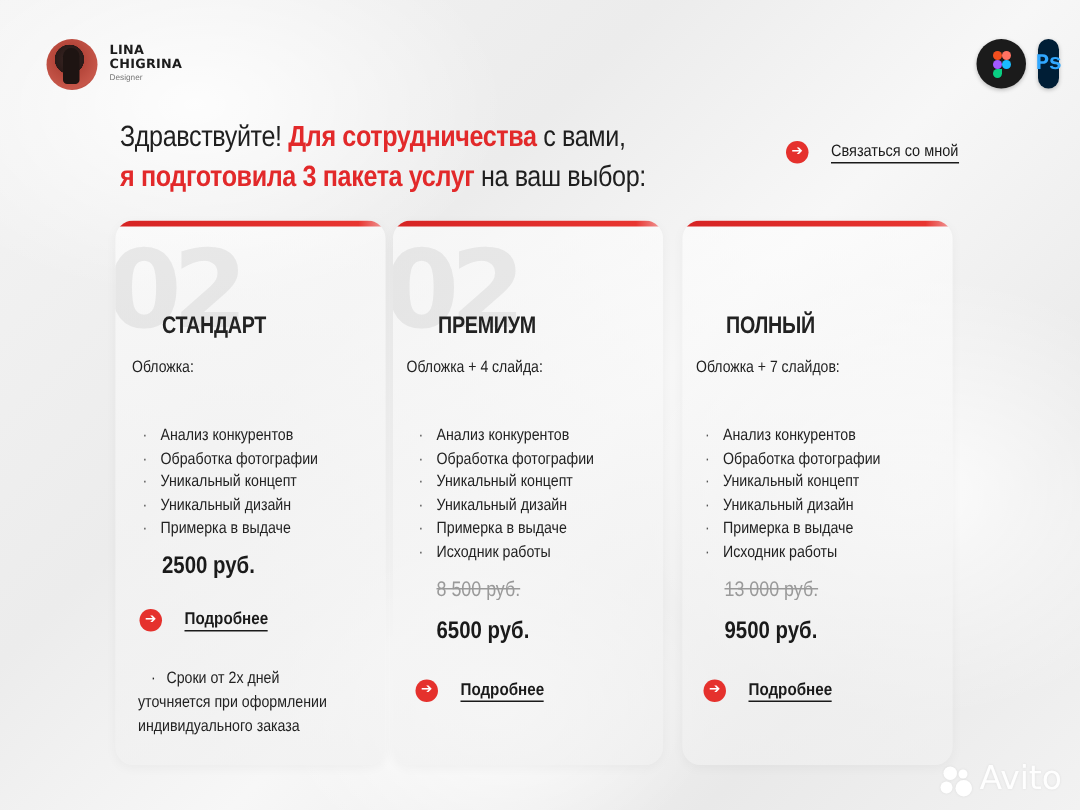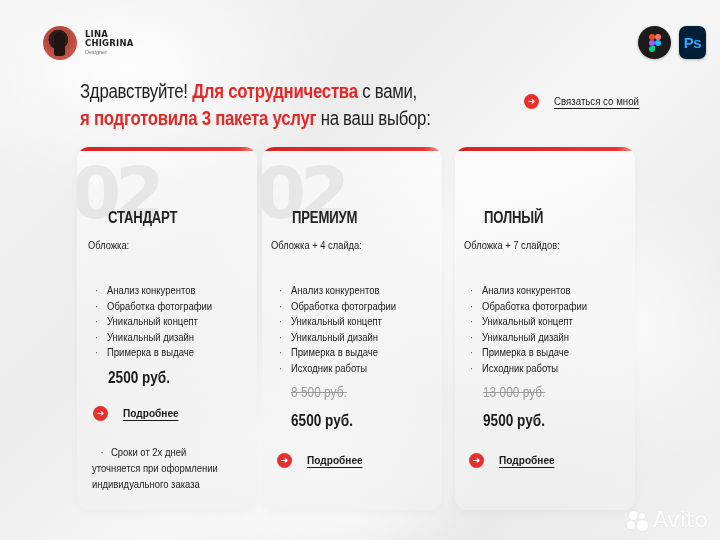--- a/index.html
+++ b/index.html
@@ -9,43 +9,43 @@
     font-family: "Liberation Sans", sans-serif;
     background: linear-gradient(135deg, #f4f4f4 0%, #ececec 35%, #f7f7f7 55%, #e9e9e9 80%, #f2f2f2 100%);
     color: #1a1a1a;
   }
   .bg-swoosh {
     position: absolute; pointer-events: none;
     border-radius: 50%;
     background: radial-gradient(ellipse at center, rgba(255,255,255,0.85) 0%, rgba(255,255,255,0) 70%);
   }
   
-  .profile { position: absolute; left: 43px; top: 26px; display: flex; align-items: center; }
+  .profile { position: absolute; left: 31px; top: 26px; display: flex; align-items: center; }
   .avatar {
     width: 34px; height: 34px; border-radius: 50%;
     background: radial-gradient(circle at 45% 40%, #3a2724 0%, #2a1a18 35%, #b5463a 36%, #c7574a 70%, #8e2f27 100%);
     position: relative; overflow: hidden;
   }
   .avatar::after {
     content: ""; position: absolute; left: 11px; top: 6px; width: 11px; height: 24px;
     background: #1e1412; border-radius: 6px 6px 3px 3px;
   }
   .profile-text { margin-left: 8px; line-height: 1; }
   .profile-name { font-family: "DejaVu Sans", sans-serif; font-weight: bold; font-size: 8.5px; letter-spacing: 0.2px; color: #1c1c1c; line-height: 9px; }
   .profile-role { font-size: 5.5px; color: #777; margin-top: 2px; }
 
   .tool-icons { position: absolute; right: 14px; top: 26px; display: flex; gap: 8px; }
   .figma-icon {
     width: 33px; height: 33px; border-radius: 50%; background: #1b1b1b;
     display: flex; align-items: center; justify-content: center;
     box-shadow: 0 1px 3px rgba(0,0,0,0.25);
   }
   .ps-icon {
-    width: 27px; height: 33px; border-radius: 7px; background: #001e36;
-    color: #31a8ff; font-family: Liberation Sans, sans-serif; font-weight: bold; font-size: 15px;
+    width: 14px; height: 33px; border-radius: 7px; background: #001e36;
+    color: #31a8ff; font-family: Liberation Mono, monospace; font-weight: bold; font-size: 15px;
     display: flex; align-items: center; justify-content: center; letter-spacing: -0.5px;
     box-shadow: 0 1px 3px rgba(0,0,0,0.25);
   }
 
   
   .headline {
     position: absolute; left: 80px; top: 78px; width: 420px;
     font-family: "Liberation Sans Narrow", "Liberation Sans", sans-serif;
     font-size: 19.5px; line-height: 27px; color: #1f1f1f; letter-spacing: -0.3px;
     transform: scaleX(0.86); transform-origin: left top;

